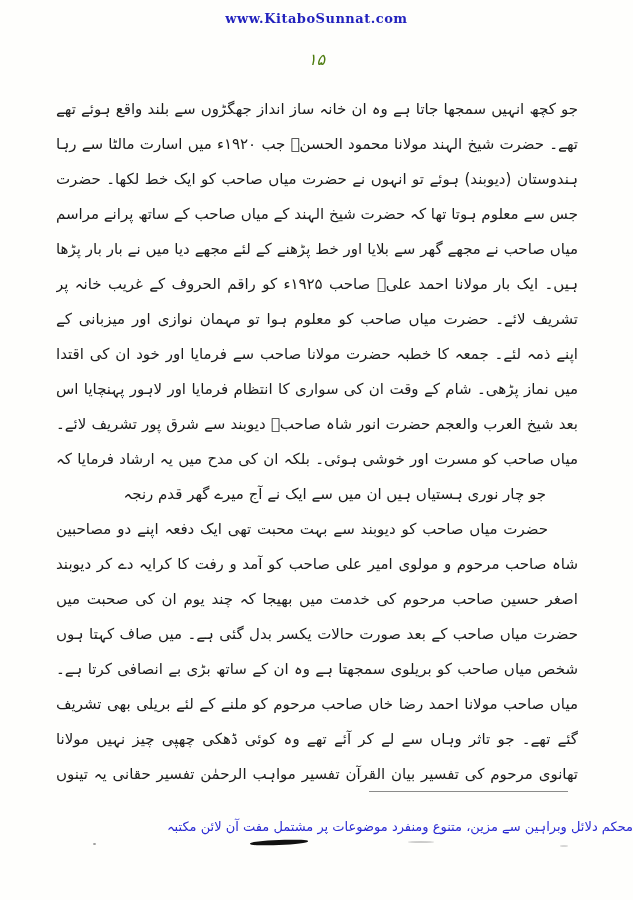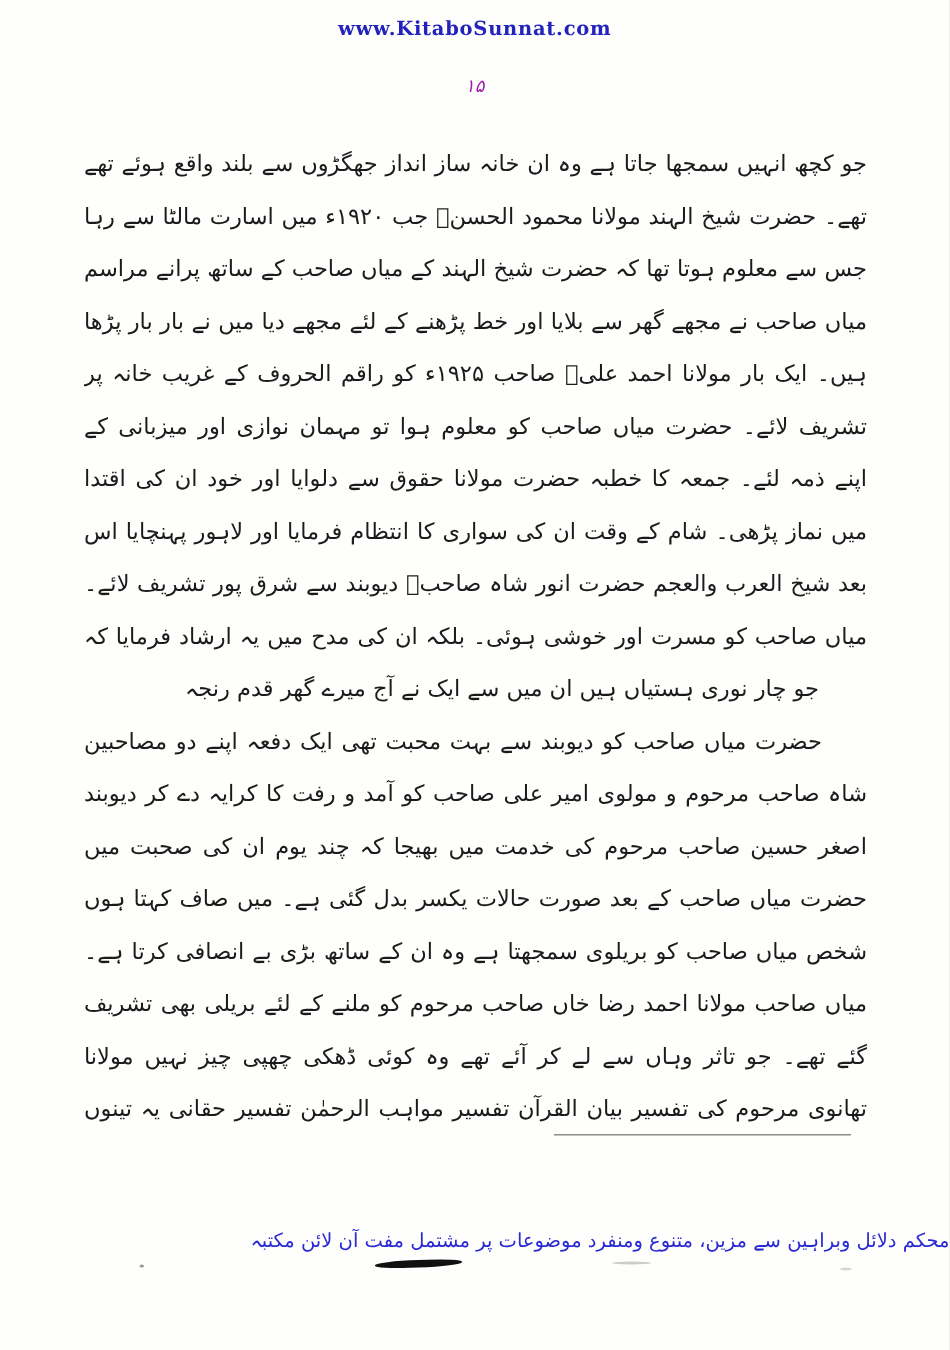--- a/index.html
+++ b/index.html
@@ -18,22 +18,22 @@
   .header .url{
     font-family:"DejaVu Serif",serif;
     font-weight:bold;
     font-size:13px;
     letter-spacing:0.5px;
     color:#2222bd;
   }
   .page-number{
     position:absolute;top:50px;left:0;width:100%;
     text-align:center;
-    font-size:12px;
-    color:#a21caf;
+    font-size:16px;
+    color:#4d7c0f;
     font-style:italic;
   }
   .body-text{
     position:absolute;top:92px;left:56px;width:522px;
     direction:rtl;
     color:#1b1b1b;
   }
   .para{margin:0;padding:0;}
   .line{
     height:35px;
@@ -87,25 +87,26 @@
   <div class="header">
     <span class="url">www.KitaboSunnat.com</span>
   </div>
 
   <div class="page-number">۱۵</div>
 
   <div class="body-text">
       <div class="para">
         <div class="line">جو کچھ انہیں سمجھا جاتا ہے وہ ان خانہ ساز انداز جھگڑوں سے بلند واقع ہوئے تھے وہ ایک</div>
         <div class="line">تھے۔ حضرت شیخ الہند مولانا محمود الحسنؒ جب ۱۹۲۰ء میں اسارت مالٹا سے رہا ہو کر وارد</div>
+        <div class="line">ہندوستان (دیوبند) ہوئے تو انہوں نے حضرت میاں صاحب کو ایک خط لکھا۔ حضرت</div>
         <div class="line">جس سے معلوم ہوتا تھا کہ حضرت شیخ الہند کے میاں صاحب کے ساتھ پرانے مراسم</div>
         <div class="line">میاں صاحب نے مجھے گھر سے بلایا اور خط پڑھنے کے لئے مجھے دیا میں نے بار بار پڑھا</div>
         <div class="line">ہیں۔ ایک بار مولانا احمد علیؒ صاحب ۱۹۲۵ء کو راقم الحروف کے غریب خانہ پر جمعہ کے روز</div>
         <div class="line">تشریف لائے۔ حضرت میاں صاحب کو معلوم ہوا تو مہمان نوازی اور میزبانی کے حقوق</div>
-        <div class="line">اپنے ذمہ لئے۔ جمعہ کا خطبہ حضرت مولانا حقوق سے دلوایا اور خود ان کی اقتدا</div>
+        <div class="line">اپنے ذمہ لئے۔ جمعہ کا خطبہ حضرت مولانا صاحب سے فرمایا اور خود ان کی اقتدا</div>
         <div class="line">میں نماز پڑھی۔ شام کے وقت ان کی سواری کا انتظام فرمایا اور لاہور پہنچایا اس کے ایک سال</div>
         <div class="line">بعد شیخ العرب والعجم حضرت انور شاہ صاحبؒ دیوبند سے شرق پور تشریف لائے۔ حضرت</div>
         <div class="line">میاں صاحب کو مسرت اور خوشی ہوئی۔ بلکہ ان کی مدح میں یہ ارشاد فرمایا کہ دیوبند میں</div>
         <div class="line lastline">جو چار نوری ہستیاں ہیں ان میں سے ایک نے آج میرے گھر قدم رنجہ فرمایا ہے۔</div>
       </div>
       <div class="para">
         <div class="line indent">حضرت میاں صاحب کو دیوبند سے بہت محبت تھی ایک دفعہ اپنے دو مصاحبین (نور الحسن</div>
         <div class="line">شاہ صاحب مرحوم و مولوی امیر علی صاحب کو آمد و رفت کا کرایہ دے کر دیوبند حضرت مولانا</div>
         <div class="line">اصغر حسین صاحب مرحوم کی خدمت میں بھیجا کہ چند یوم ان کی صحبت میں گزاریں ہائے افسوس</div>
         <div class="line">حضرت میاں صاحب کے بعد صورت حالات یکسر بدل گئی ہے۔ میں صاف کہتا ہوں جو</div>

